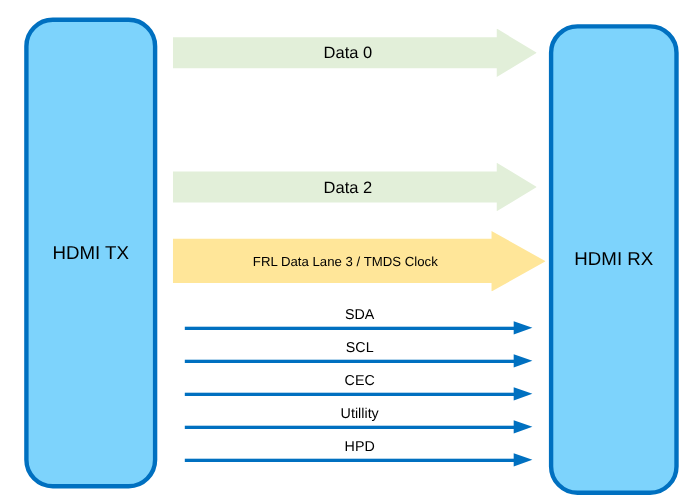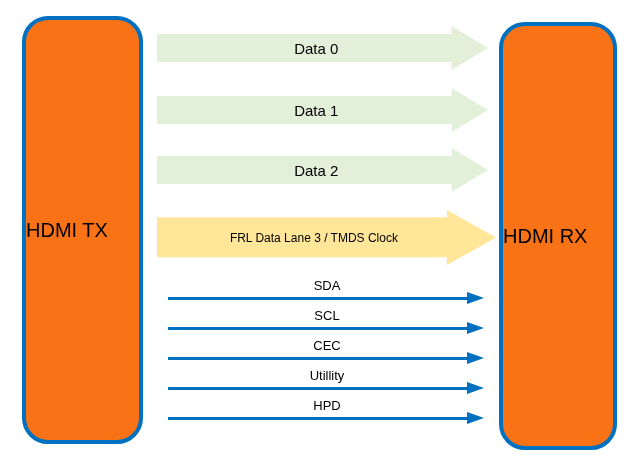--- a/index.html
+++ b/index.html
@@ -18,24 +18,25 @@
     height: 457px;
     background: #ffffff;
     overflow: hidden;
   }
 
   
   .endpoint {
     position: absolute;
     border: 4px solid var(--accent-blue);
     border-radius: 26px;
-    background: #f97316;
+    background: #7dd3fc;
     display: flex;
     align-items: center;
-    font-size: 20px;
+    justify-content: center;
+    font-size: 17px;
     color: var(--text);
   }
   .endpoint.tx { left: 22px;  top: 16px; width: 121px; height: 428px; }
   .endpoint.rx { left: 499px; top: 22px; width: 118px; height: 428px; }
 
   
   .fat-arrow { position: absolute; }
   .fat-arrow .fat-shape {
     position: absolute;
     inset: 0;
@@ -109,24 +110,20 @@
 
   <div class="endpoint rx">
     <span>HDMI RX</span>
   </div>
 
   <div class="fat-arrow g a0">
     <div class="fat-shape" style="background: rgb(226, 239, 217);"></div>
     <div class="fat-label">Data 0</div>
   </div>
 
-  <div class="fat-arrow g a1">
-    <div class="fat-shape" style="background: rgb(226, 239, 217);"></div>
-    <div class="fat-label">Data 1</div>
-  </div>
 
   <div class="fat-arrow g a2">
     <div class="fat-shape" style="background: rgb(226, 239, 217);"></div>
     <div class="fat-label">Data 2</div>
   </div>
 
   <div class="fat-arrow gold">
     <div class="fat-shape" style="background: rgb(255, 230, 153);"></div>
     <div class="fat-label">FRL Data Lane 3 / TMDS Clock</div>
   </div>

